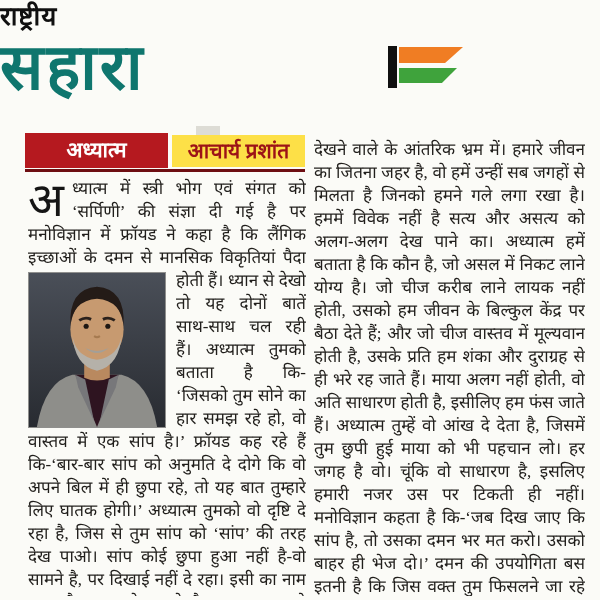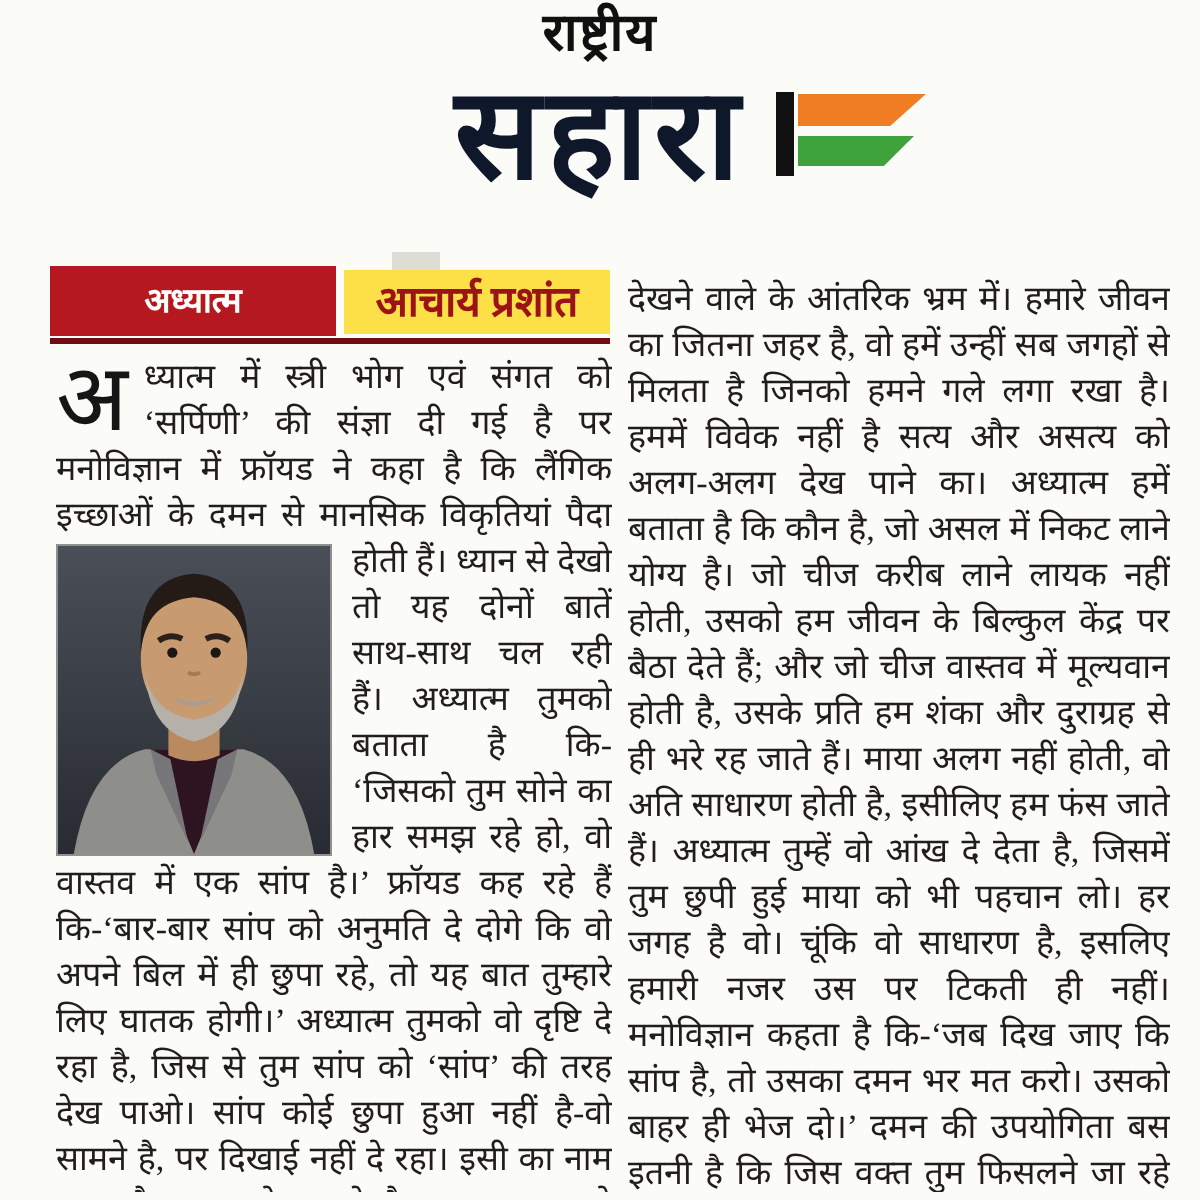--- a/index.html
+++ b/index.html
@@ -3,31 +3,31 @@
 <meta charset="utf-8">
 <style>
   * { margin:0; padding:0; box-sizing:border-box; }
   html,body { width:600px; height:600px; }
   body {
     position:relative; overflow:hidden;
     background:#fbfbf7;
     font-family:"Liberation Serif","DejaVu Serif",serif;
     color:#201e1b;
   }
-  .masthead { position:absolute; top:2px; left:0; width:600px; text-align:center; }
+  .masthead { position:absolute; top:2px; left:0; width:600px; text-align:left; }
   .mast-top { display:block; font-size:26px; font-weight:700; color:#101010; line-height:30px; letter-spacing:1px; }
-  .mast-title { display:block; font-size:64px; font-weight:800; color:#0f172a; line-height:72px; letter-spacing:3px; }
+  .mast-title { display:block; font-size:64px; font-weight:800; color:#0f766e; line-height:72px; letter-spacing:3px; }
   .flag { position:absolute; left:388px; top:46px; width:78px; height:42px; }
   .flag-pole { position:absolute; left:0; top:0; width:9px; height:42px; background:#101010; }
   .flag-saffron { position:absolute; left:11px; top:1px; width:64px; height:16px; background:#f07d23;
     clip-path:polygon(0 0,100% 0,72% 100%,0 100%); }
   .flag-green { position:absolute; left:11px; top:22px; width:58px; height:15px; background:#3fa33c;
     clip-path:polygon(0 0,100% 0,74% 100%,0 100%); }
   .section-tab { position:absolute; left:25px; top:133px; width:143px; height:35px;
-    background:#b5191f; color:#ffffff; font-size:17px; font-weight:700;
+    background:#b5191f; color:#ffffff; font-size:21px; font-weight:700;
     text-align:center; line-height:35px; }
   .author-notch { position:absolute; left:196px; top:126px; width:24px; height:10px; background:#dddcd5; }
   .author-tab { position:absolute; left:172px; top:135px; width:133px; height:32px;
     background:#fde047; color:#9c1317; font-size:21px; font-weight:700;
     text-align:center; line-height:32px; }
   .header-rule { position:absolute; left:25px; top:169px; width:280px; height:3px; background:#6e0e12; }
   .col { font-size:17px; line-height:23px; text-align:justify; overflow:hidden; }
   .col-left { position:absolute; left:28px; top:177px; width:278px; height:419px; }
   .col-right { position:absolute; left:314px; top:138px; width:271px; height:458px; }
   .dropcap { float:left; font-size:47px; line-height:42px; padding:2px 8px 0 0; color:#151515; }

